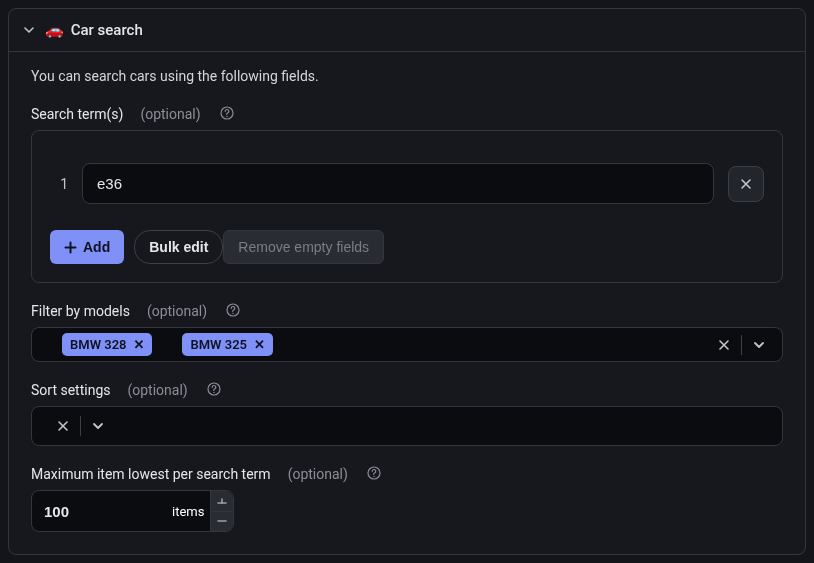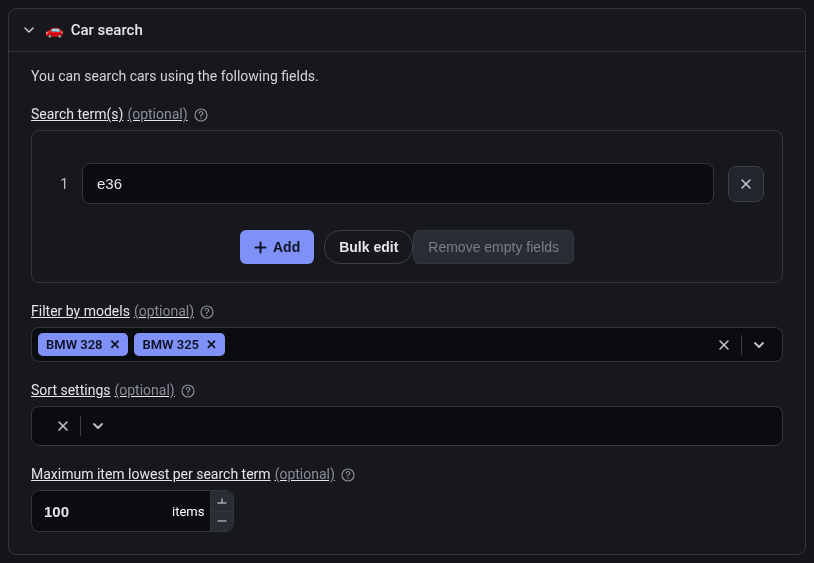--- a/index.html
+++ b/index.html
@@ -44,25 +44,24 @@
     }
     .description {
       color: #d4d5da;
       margin-bottom: 22px;
     }
     .field-block {
       margin-bottom: 20px;
     }
     .field-label {
       display: flex;
-      align-items: flex-end;
-      gap: 4px;
+      align-items: flex-start;
+      gap: 17px;
       margin-bottom: 8px;
       color: #e5e6eb;
-      text-decoration: underline;
     }
     .optional {
       color: #8b8d98;
     }
     .help-icon {
       width: 14px;
       height: 14px;
       display: inline-flex;
       align-items: center;
       justify-content: center;
@@ -104,21 +103,21 @@
       background: #23252c;
       border-radius: 8px;
       display: flex;
       align-items: center;
       justify-content: center;
       cursor: pointer;
       color: #c3c5cc;
     }
     .term-actions {
       display: flex;
-      justify-content: center;
+      justify-content: flex-start;
       align-items: center;
       margin-top: 8px;
     }
     .term-actions-left {
       display: flex;
       gap: 10px;
     }
     .btn-primary {
       background: #7f91f7;
       color: #0f1223;
@@ -170,20 +169,21 @@
     .chip {
       background: #7f91f7;
       color: #0f1223;
       border-radius: 5px;
       padding: 4px 8px;
       font-size: 13px;
       font-weight: 600;
       display: inline-flex;
       align-items: center;
       gap: 7px;
+      margin-left: 24px;
     }
     .chip-x {
       font-weight: 700;
       cursor: pointer;
       font-size: 13px;
     }
     .select-controls {
       display: flex;
       align-items: center;
       color: #c3c5cc;

